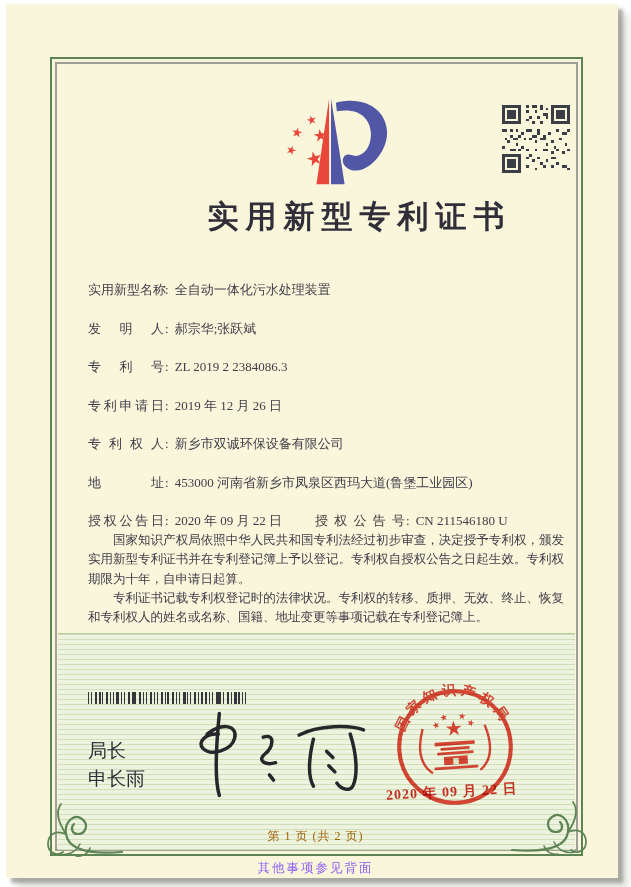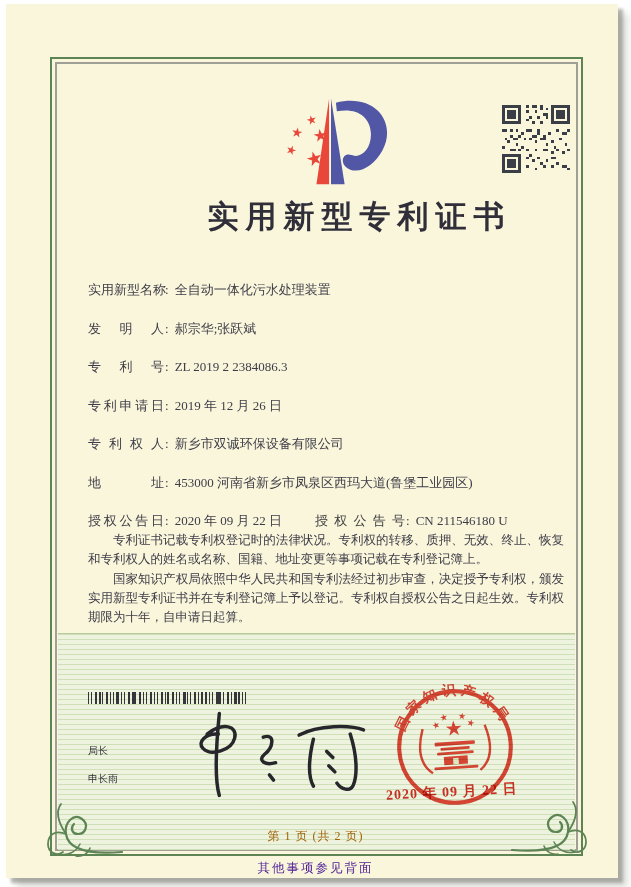--- a/index.html
+++ b/index.html
@@ -29,32 +29,32 @@
   .colon{display:inline-block;margin:0 6px 0 1px;}
   .fvalue{color:#3e3d47;}
   .grant-no{position:absolute;left:227px;top:0;white-space:nowrap;}
   .paras{position:absolute;left:88px;top:531px;width:476px;font-size:12.5px;
          line-height:19.3px;text-align:justify;color:#3e3d47;}
   .paras p{margin:0;text-indent:2em;}
   .barcode{position:absolute;left:88px;top:692px;width:158px;height:12px;
          background-image:
            repeating-linear-gradient(90deg,#35353a 0 1.5px,rgba(0,0,0,0) 1.5px 3px,#35353a 3px 4px,rgba(0,0,0,0) 4px 7px,#35353a 7px 9px,rgba(0,0,0,0) 9px 11px),
            repeating-linear-gradient(90deg,rgba(0,0,0,0) 0 11px,#35353a 11px 13px,rgba(0,0,0,0) 13px 17px);}
-  .signer{position:absolute;left:88px;top:737px;font-size:10px;line-height:28px;color:#2e2d36;
+  .signer{position:absolute;left:88px;top:737px;font-size:19px;line-height:28px;color:#2e2d36;
           font-family:"Liberation Sans","DejaVu Sans",sans-serif;}
   .signature{position:absolute;left:160px;top:702px;width:225px;height:105px;}
   .seal{position:absolute;left:391px;top:683px;width:128px;height:128px;opacity:.93;
         mix-blend-mode:multiply;transform:rotate(-4deg);}
   .seal-date{position:absolute;left:386px;top:783px;width:140px;font-size:14px;font-weight:700;
         color:#d8352a;letter-spacing:1px;transform:rotate(-3deg);white-space:nowrap;
         mix-blend-mode:multiply;}
   .page-info{position:absolute;left:0;top:828px;width:631px;text-align:center;font-size:12px;
         letter-spacing:1px;color:#a16207;}
   .back-note{position:absolute;left:0;top:860px;width:631px;text-align:center;font-size:12.5px;
-        letter-spacing:2px;color:#4c1d95;}
+        letter-spacing:2px;color:#8b5cf6;}
   .flourish{position:absolute;width:80px;height:58px;}
   .flourish.fl-left{left:44px;top:800px;}
   .flourish.fl-right{left:510px;top:798px;transform:scaleX(-1);}
 </style>
 </head>
 <body>
 
 <div class="page">
   <div class="paper"></div>
 
@@ -111,22 +111,22 @@
     </div>
     <div class="row">
       <span class="flabel">授权公告日</span><span class="colon">:</span><span class="fvalue">2020 年 09 月 22 日</span>
       <span class="grant-no">
         <span class="flabel2">授权公告号</span><span class="colon">:</span><span class="fvalue">CN 211546180 U</span>
       </span>
     </div>
   </div>
 
   <div class="paras">
+    <p>国家知识产权局依照中华人民共和国专利法经过初步审查，决定授予专利权，颁发实用新型专利证书并在专利登记簿上予以登记。专利权自授权公告之日起生效。专利权期限为十年，自申请日起算。</p>
     <p>专利证书记载专利权登记时的法律状况。专利权的转移、质押、无效、终止、恢复和专利权人的姓名或名称、国籍、地址变更等事项记载在专利登记簿上。</p>
-    <p>国家知识产权局依照中华人民共和国专利法经过初步审查，决定授予专利权，颁发实用新型专利证书并在专利登记簿上予以登记。专利权自授权公告之日起生效。专利权期限为十年，自申请日起算。</p>
   </div>
 
   <div class="barcode"></div>
 
   <div class="signer">
     <div>局长</div>
     <div>申长雨</div>
   </div>
 
   <svg class="signature" viewBox="0 0 220 100">

